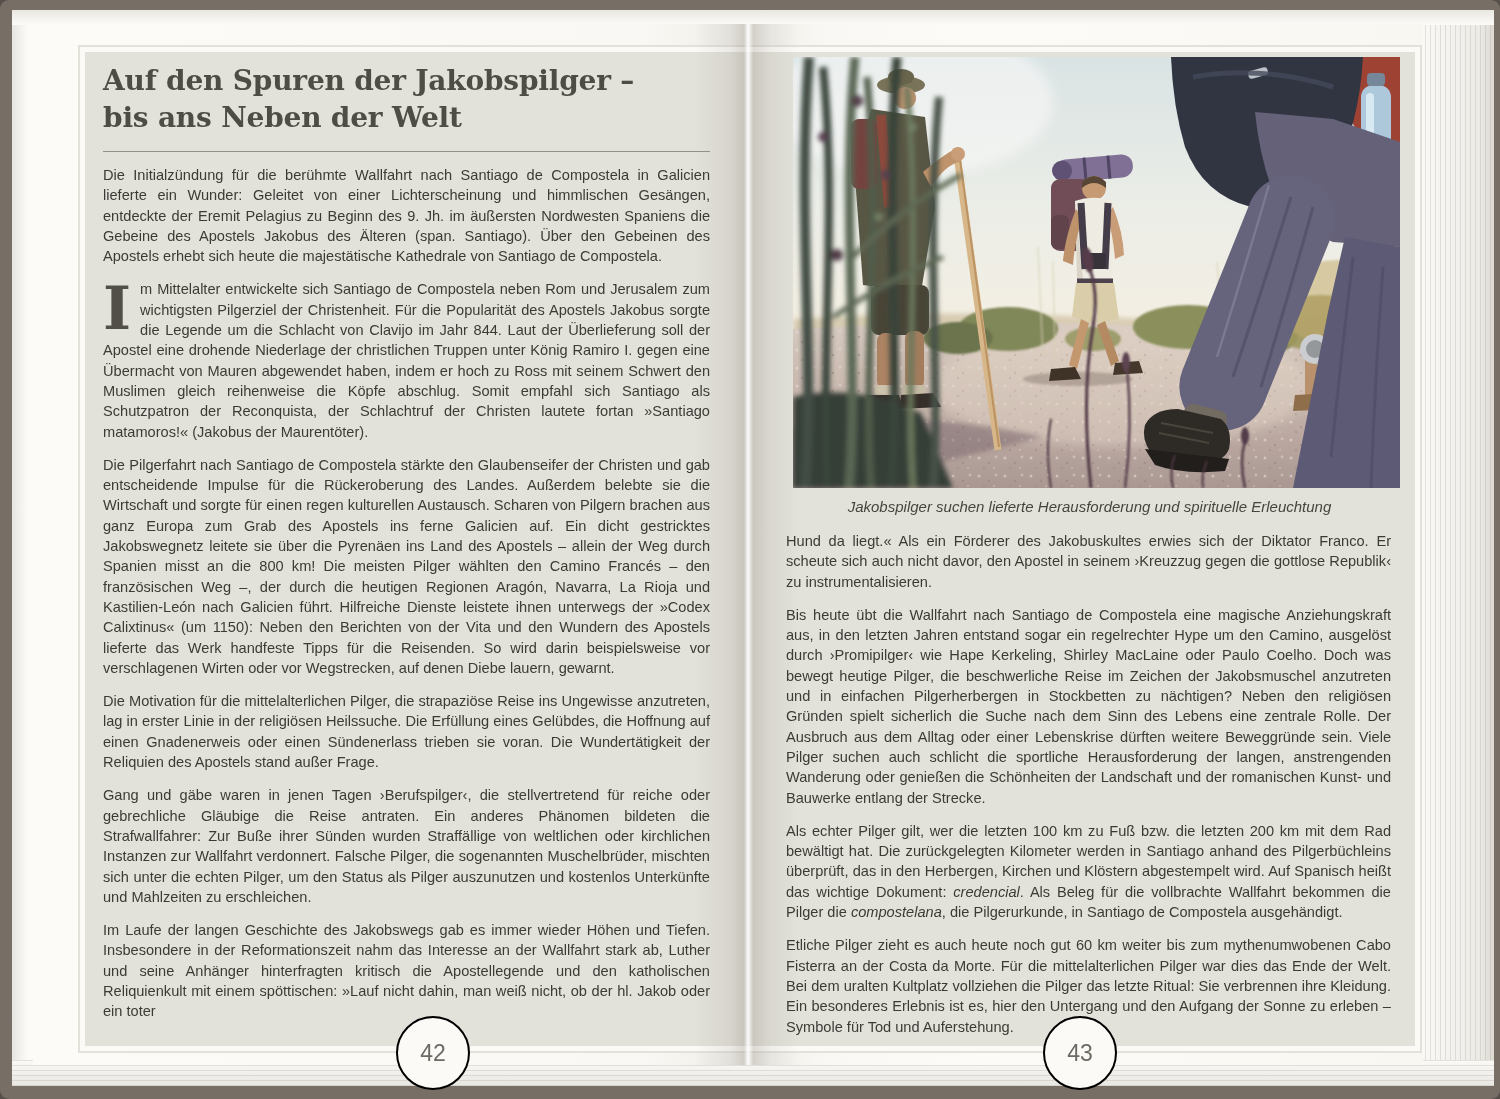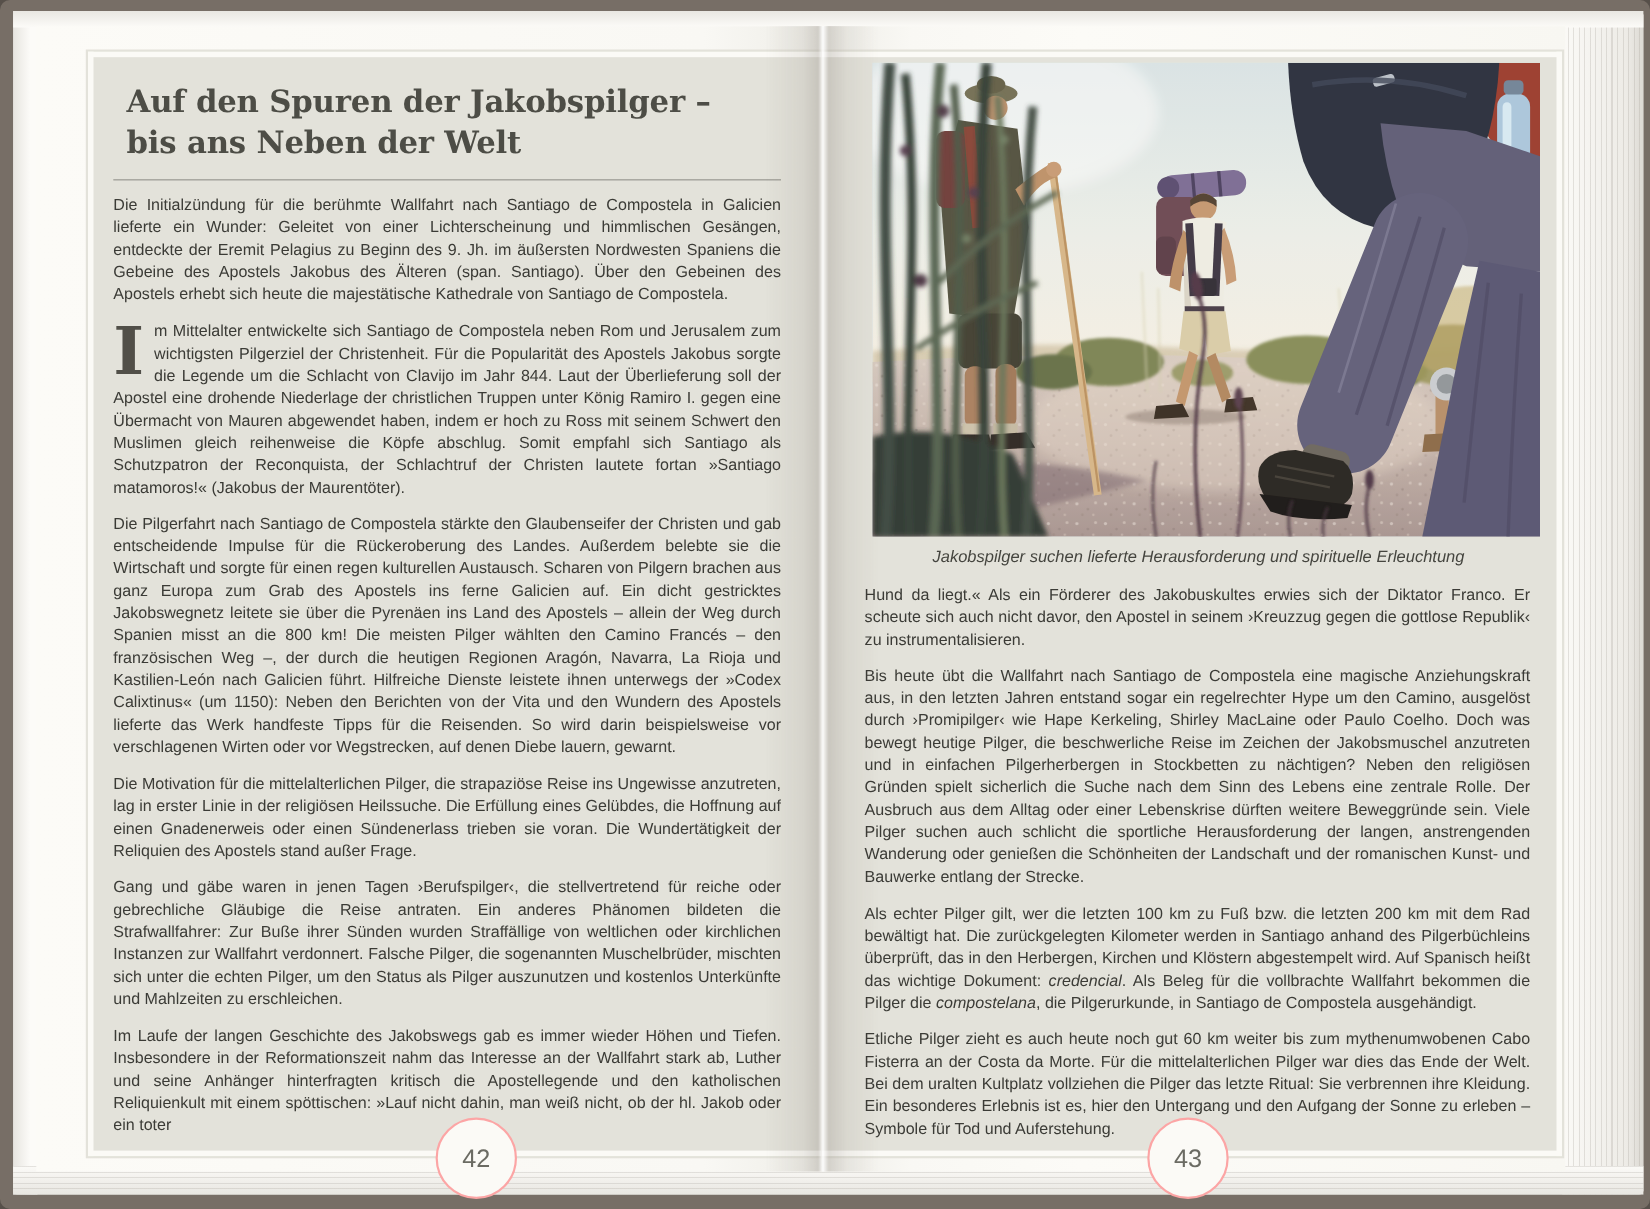--- a/index.html
+++ b/index.html
@@ -30,36 +30,36 @@
   .panel-right{left:747px;width:675px;}
   .panel-right::before{border-left:none;left:0;}
   
   .gutter{position:absolute;left:695px;top:24px;width:104px;height:1041px;pointer-events:none;
     background:linear-gradient(90deg,rgba(105,95,86,0) 0%,rgba(105,95,86,.10) 34%,rgba(105,95,86,.22) 47%,
       rgba(255,255,255,.85) 51%,rgba(105,95,86,.20) 56%,rgba(105,95,86,.08) 72%,rgba(105,95,86,0) 100%);}
   
   .content{position:absolute;color:#3b3b36;}
   .content-left{left:103px;top:62px;width:607px;}
   .content-right{left:786px;top:531px;width:605px;}
-  h1{margin:12px;font-family:"DejaVu Serif",serif;font-weight:700;font-size:28px;line-height:37px;
+  h1{margin:0;font-family:"DejaVu Serif",serif;font-weight:700;font-size:28px;line-height:37px;
      color:#4d4d46;letter-spacing:-.2px;}
   .rule{border:none;border-top:1.5px solid #92928a;margin:15px 0 13px 0;}
   p.para{margin:0 0 13px 0;font-size:14.6px;line-height:20.3px;text-align:justify;hyphens:auto;}
   p.para:last-child{margin-bottom:0;}
   .dropcap{float:left;font-family:"DejaVu Serif",serif;font-weight:700;font-size:60px;line-height:50px;
      height:56px;margin:4px 9px 0 0;color:#514f48;}
   em.lat{}
   
   .photo{position:absolute;left:793px;top:57px;width:607px;height:431px;overflow:hidden;background:#dfe6e4;}
   .photo svg{display:block;width:100%;height:100%;}
   .caption{position:absolute;left:786px;top:497px;width:607px;text-align:center;font-style:italic;
      font-size:15px;line-height:20px;color:#45453f;}
   
   .pagenum{position:absolute;top:1016px;width:74px;height:74px;border-radius:50%;background:#fbfaf6;
-     border:2px solid #fca5a5;box-sizing:border-box;display:flex;align-items:center;justify-content:center;
+     border:2px solid #000000;box-sizing:border-box;display:flex;align-items:center;justify-content:center;
      font-size:23px;color:#6b6b63;}
   .pagenum-left{left:396px;}
   .pagenum-right{left:1043px;justify-content:center;}
 </style>
 </head>
 <body>
 
 <div class="book">
   <div class="sheet"></div>
   <div class="edge-left"></div>

